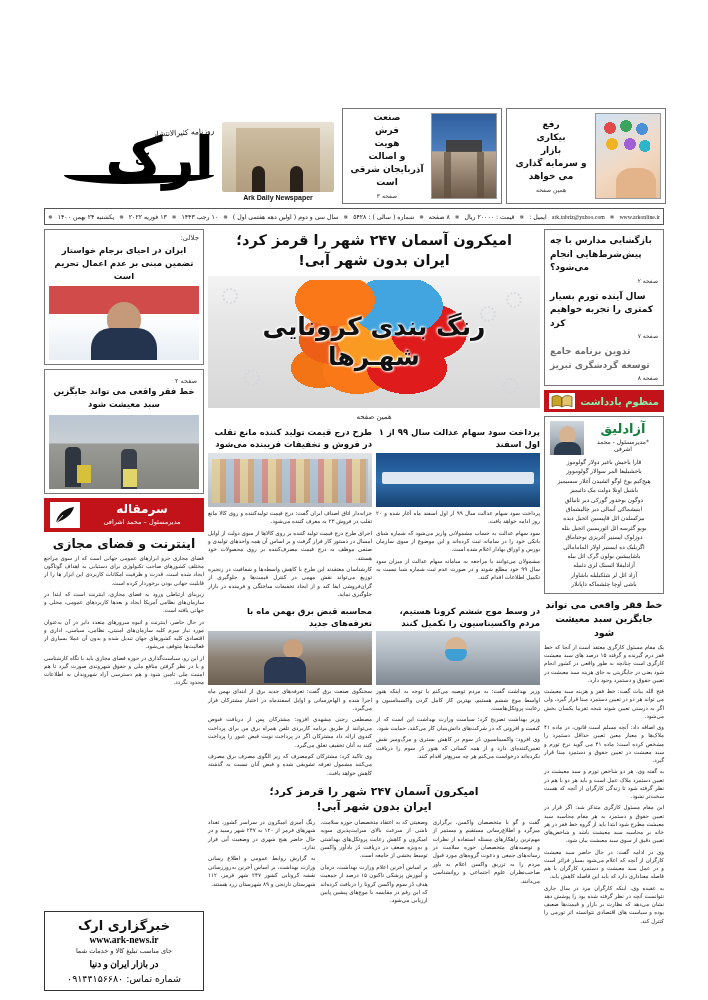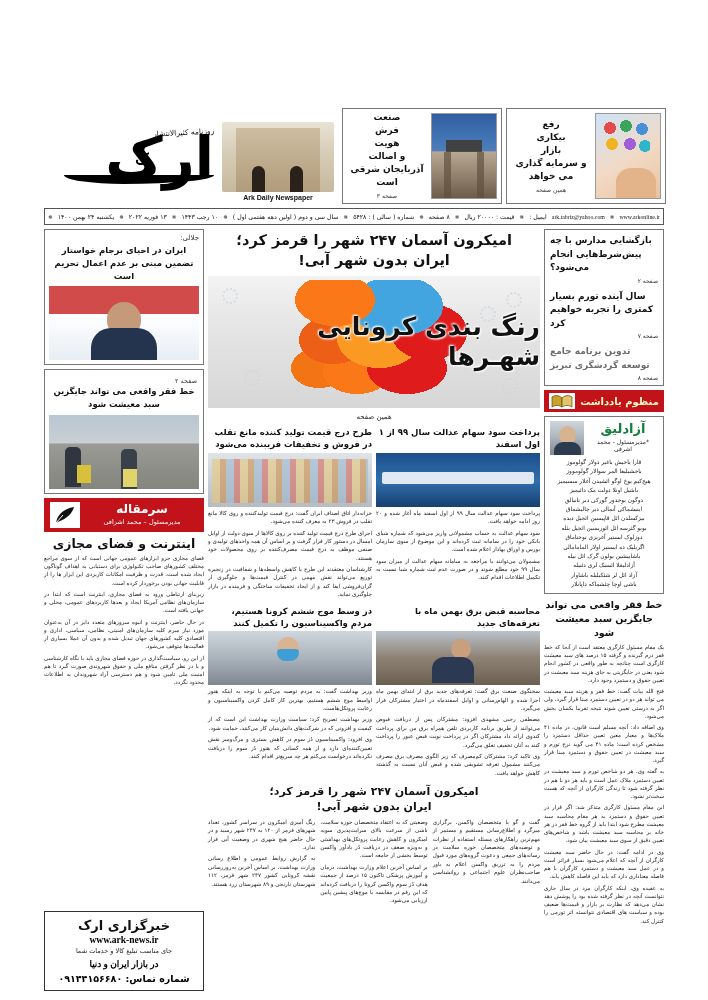--- a/index.html
+++ b/index.html
@@ -271,21 +271,21 @@
 
   .contact-box {
     border: 1px solid #333; padding: 6px 4px; text-align: center;
     margin-top: auto;
   }
   .cb-title { font-size: 13px; font-weight: bold; color: #111; }
   .cb-url { font-size: 9.5px; font-weight: bold; direction: ltr;
             font-family: "Liberation Serif", serif; margin-top: 2px; }
   .cb-line { font-size: 6.5px; margin-top: 2px; color: #222; }
   .cb-mid { font-size: 9px; font-weight: bold; margin-top: 4px; font-family: Liberation Serif, serif; }
-  .cb-phone { font-size: 9.5px; font-weight: bold; margin-top: 4px; }
+  .cb-phone { font-size: 9.5px; font-weight: normal; margin-top: 4px; }
 
   
   .main-head {
     font-size: 14.5px; font-weight: bold; text-align: center;
     line-height: 1.35; color: #111; padding: 2px 2px 3px;
     letter-spacing: -.3px;
   }
   .main-photo {
     width: 100%; height: 132px; position: relative; overflow: hidden;
     background: linear-gradient(180deg,#f3f3f3 0%, #e6e6e6 35%, #d6d6d6 100%);
@@ -305,21 +305,21 @@
       radial-gradient(ellipse 22px 16px at 142px 36px, #5fb6e2 0 100%, transparent 100%);
     filter: saturate(1.1);
   }
   .virus-dot {
     position: absolute; width: 16px; height: 16px; border-radius: 50%;
     border: 2px dotted #cfd6dc; opacity: .75;
   }
   .map-overlay {
     position: absolute; inset: 0;
     display: flex; flex-direction: column;
-    align-items: flex-start; justify-content: center;
+    align-items: center; justify-content: center;
     gap: 4px;
   }
   .map-ot {
     font-size: 25px; font-weight: bold; color: #111;
     text-shadow: 0 0 3px #fff, 1px 1px 2px #fff, -1px -1px 2px #fff;
     line-height: 1.05; letter-spacing: -1px;
   }
   .map-ot2 { font-size: 25px; }
   .hamin { font-size: 7px; text-align: center; color: #222; padding: 2px 0; }
 
@@ -371,21 +371,21 @@
 
   
   .lbox { border: 1px solid #777; padding: 4px 5px; background: #fff; }
   .lhead {
     font-size: 9px; font-weight: bold; text-align: left;
     line-height: 1.5; color: #111;
   }
   .lpage { font-size: 6px; color: #333; margin-top: 2px; text-align: right; }
   .lhead-grey { color: #6d6d6d; }
   .manzoom-bar {
-    background: #c2131a; color: #fef9c3; height: 22px;
+    background: #c2131a; color: #86efac; height: 22px;
     display: flex; flex-direction: row-reverse; align-items: center;
     padding: 0 5px; gap: 5px;
   }
   .mz-title { flex: 1; text-align: center; font-size: 10px; font-weight: bold; }
   .book-ic {
     flex: 0 0 26px; height: 16px; background: #fff;
     display: flex; align-items: center; justify-content: center; font-size: 11px;
   }
   .azad-head {
     display: flex; flex-direction: row-reverse; align-items: flex-start;
@@ -572,35 +572,35 @@
           <div class="mbody">
             <p>پرداخت سود سهام عدالت سال ۹۹ از اول اسفند ماه آغاز شده و ۲۰ روز ادامه خواهد یافت.</p>
             <p>سود سهام عدالت به حساب مشمولانی واریز می‌شود که شماره شبای بانکی خود را در سامانه ثبت کرده‌اند و این موضوع از سوی سازمان بورس و اوراق بهادار اعلام شده است.</p>
             <p>مشمولان می‌توانند با مراجعه به سامانه سهام عدالت از میزان سود سال ۹۹ خود مطلع شوند و در صورت عدم ثبت شماره شبا نسبت به تکمیل اطلاعات اقدام کنند.</p>
           </div>
         </div>
       </div>
 
       <div class="mid-grid">
         <div class="mid-cell">
+          <div class="mid-head">محاسبه قبض برق بهمن ماه با تعرفه‌های جدید</div>
+          <div class="mid-photo ph-man-desk"></div>
+          <div class="mbody">
+            <p>سخنگوی صنعت برق گفت: تعرفه‌های جدید برق از ابتدای بهمن ماه اجرا شده و الهام‌رسانی و اوایل اسفندماه در اختیار مشترکان قرار می‌گیرد.</p>
+            <p>مصطفی رجبی مشهدی افزود: مشترکان پس از دریافت قبوض می‌توانند از طریق برنامه کاربردی تلفن همراه برق من برای پرداخت کندوی ارائه داد مشترکان اگر در پرداخت نوبت قبض عبور را پرداخت کنند به آنان تخفیف تعلق می‌گیرد.</p>
+            <p>وی تاکید کرد: مشترکان کم‌مصرف که زیر الگوی مصرف برق مصرف می‌کنند مشمول تعرفه تشویقی شده و قبض آنان نسبت به گذشته کاهش خواهد یافت.</p>
+          </div>
+        </div>
+        <div class="mid-cell">
           <div class="mid-head">در وسط موج ششم کرونا هستیم، مردم واکسیناسیون را تکمیل کنند</div>
           <div class="mid-photo ph-mask"></div>
           <div class="mbody">
             <p>وزیر بهداشت گفت: به مردم توصیه می‌کنم با توجه به اینکه هنوز اواسط موج ششم هستیم، بهترین کار کامل کردن واکسیناسیون و رعایت پروتکل‌هاست.</p>
             <p>وزیر بهداشت تصریح کرد: سیاست وزارت بهداشت این است که از کیفیت و افزونی که در شرکت‌های دانش‌بنیان کار می‌کنند، حمایت شود.</p>
             <p>وی افزود: واکسیناسیون دُز سوم در کاهش بستری و مرگ‌ومیر نقش تعیین‌کننده‌ای دارد و از همه کسانی که هنوز دُز سوم را دریافت نکرده‌اند درخواست می‌کنم هر چه سریع‌تر اقدام کنند.</p>
-          </div>
-        </div>
-        <div class="mid-cell">
-          <div class="mid-head">محاسبه قبض برق بهمن ماه با تعرفه‌های جدید</div>
-          <div class="mid-photo ph-man-desk"></div>
-          <div class="mbody">
-            <p>سخنگوی صنعت برق گفت: تعرفه‌های جدید برق از ابتدای بهمن ماه اجرا شده و الهام‌رسانی و اوایل اسفندماه در اختیار مشترکان قرار می‌گیرد.</p>
-            <p>مصطفی رجبی مشهدی افزود: مشترکان پس از دریافت قبوض می‌توانند از طریق برنامه کاربردی تلفن همراه برق من برای پرداخت کندوی ارائه داد مشترکان اگر در پرداخت نوبت قبض عبور را پرداخت کنند به آنان تخفیف تعلق می‌گیرد.</p>
-            <p>وی تاکید کرد: مشترکان کم‌مصرف که زیر الگوی مصرف برق مصرف می‌کنند مشمول تعرفه تشویقی شده و قبض آنان نسبت به گذشته کاهش خواهد یافت.</p>
           </div>
         </div>
       </div>
 
       <div>
         <div class="main-head" style="font-size:11px">
           <div>امیکرون آسمان ۲۴۷ شهر را قرمز کرد؛</div>
           <div>ایران بدون شهر آبی!</div>
         </div>
         <div class="three-col mbody">

